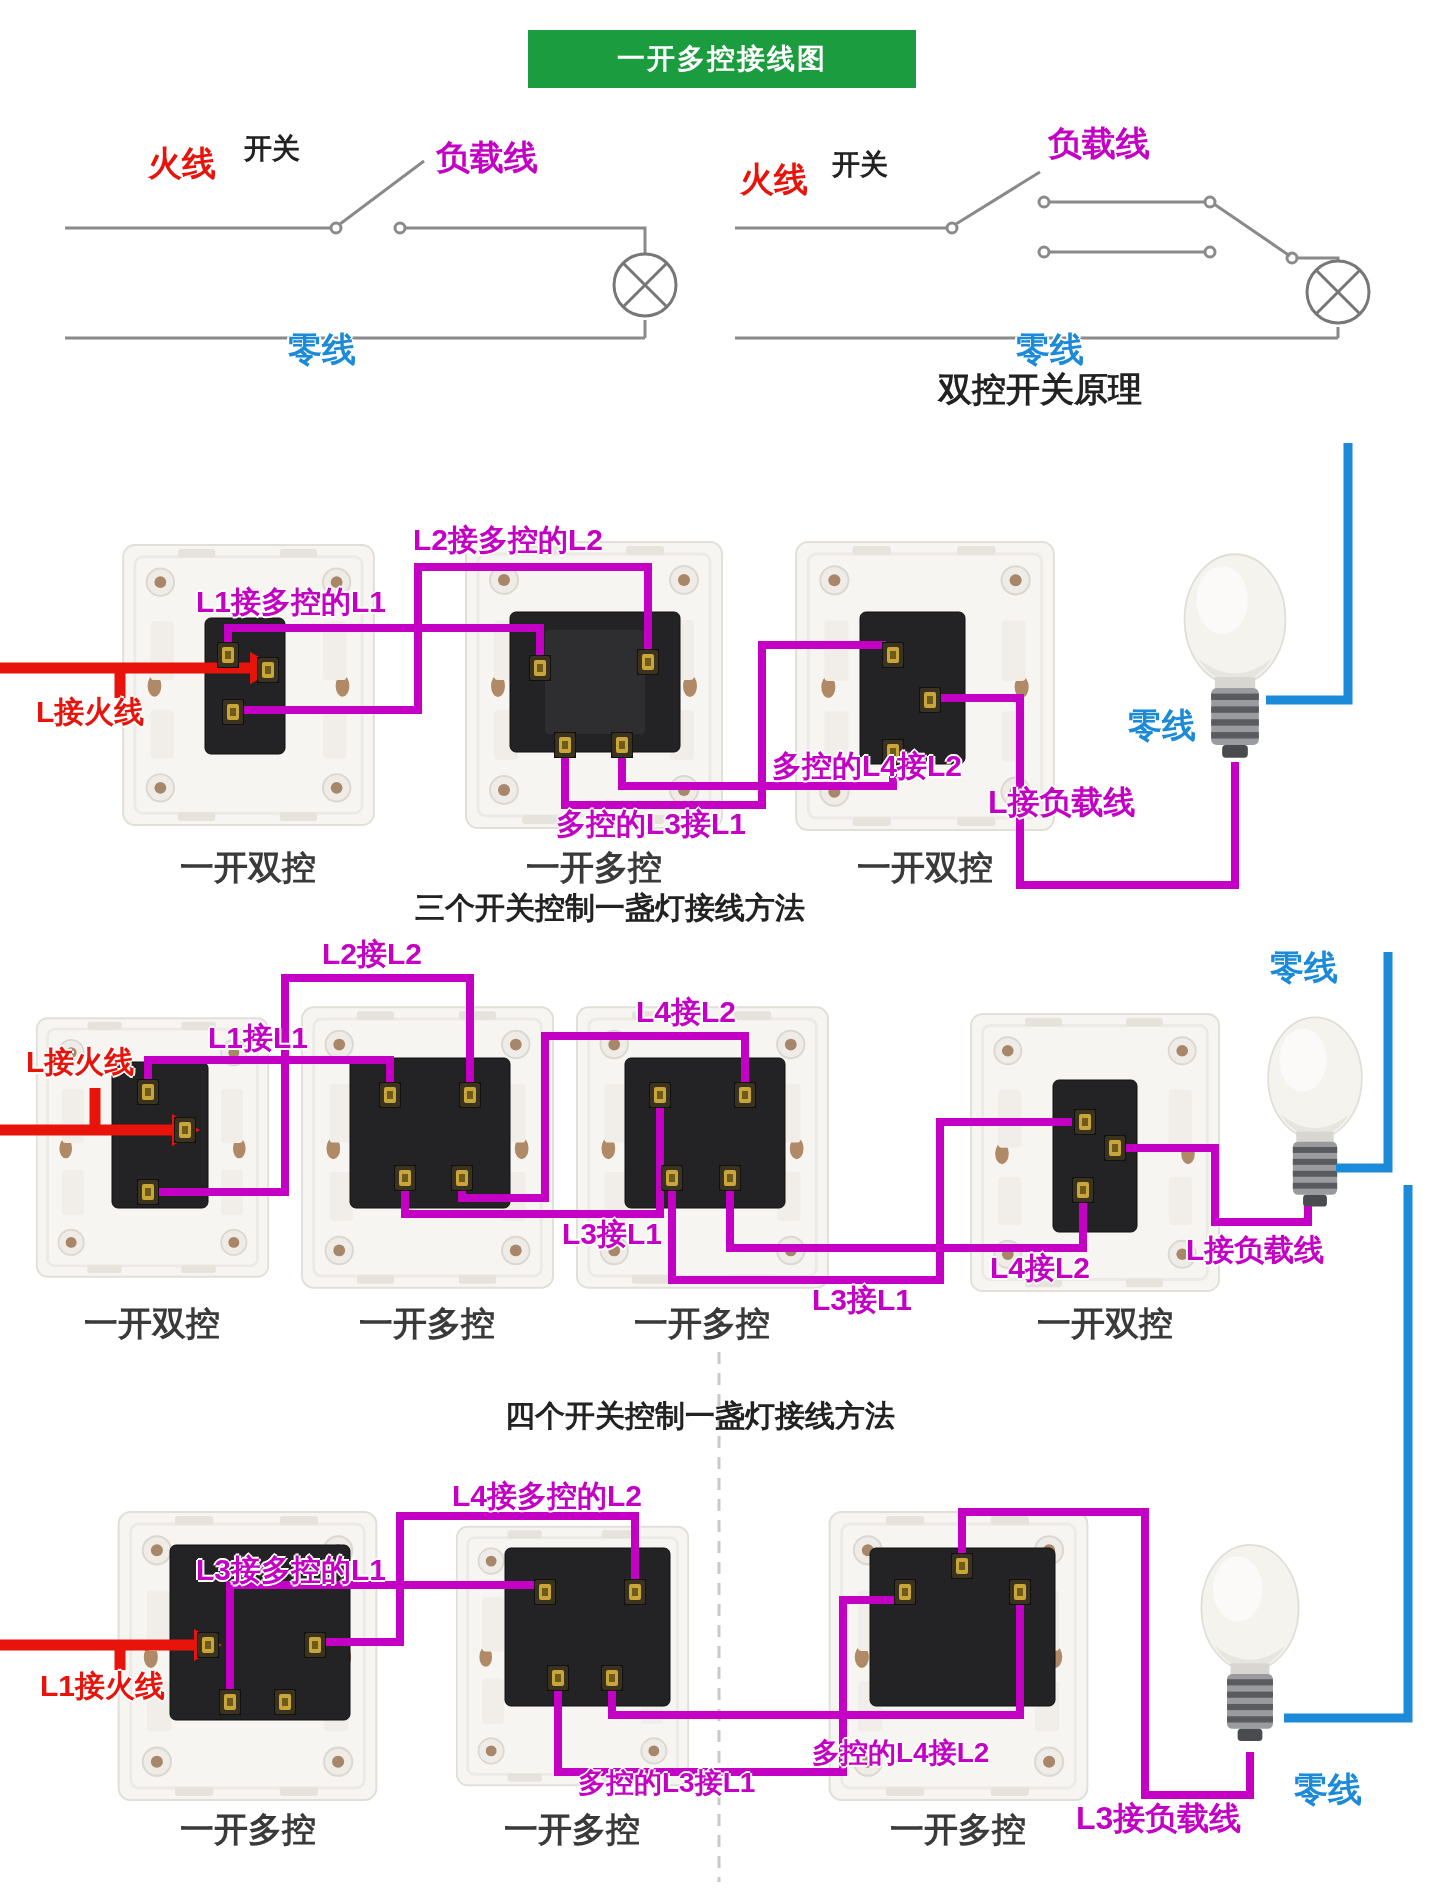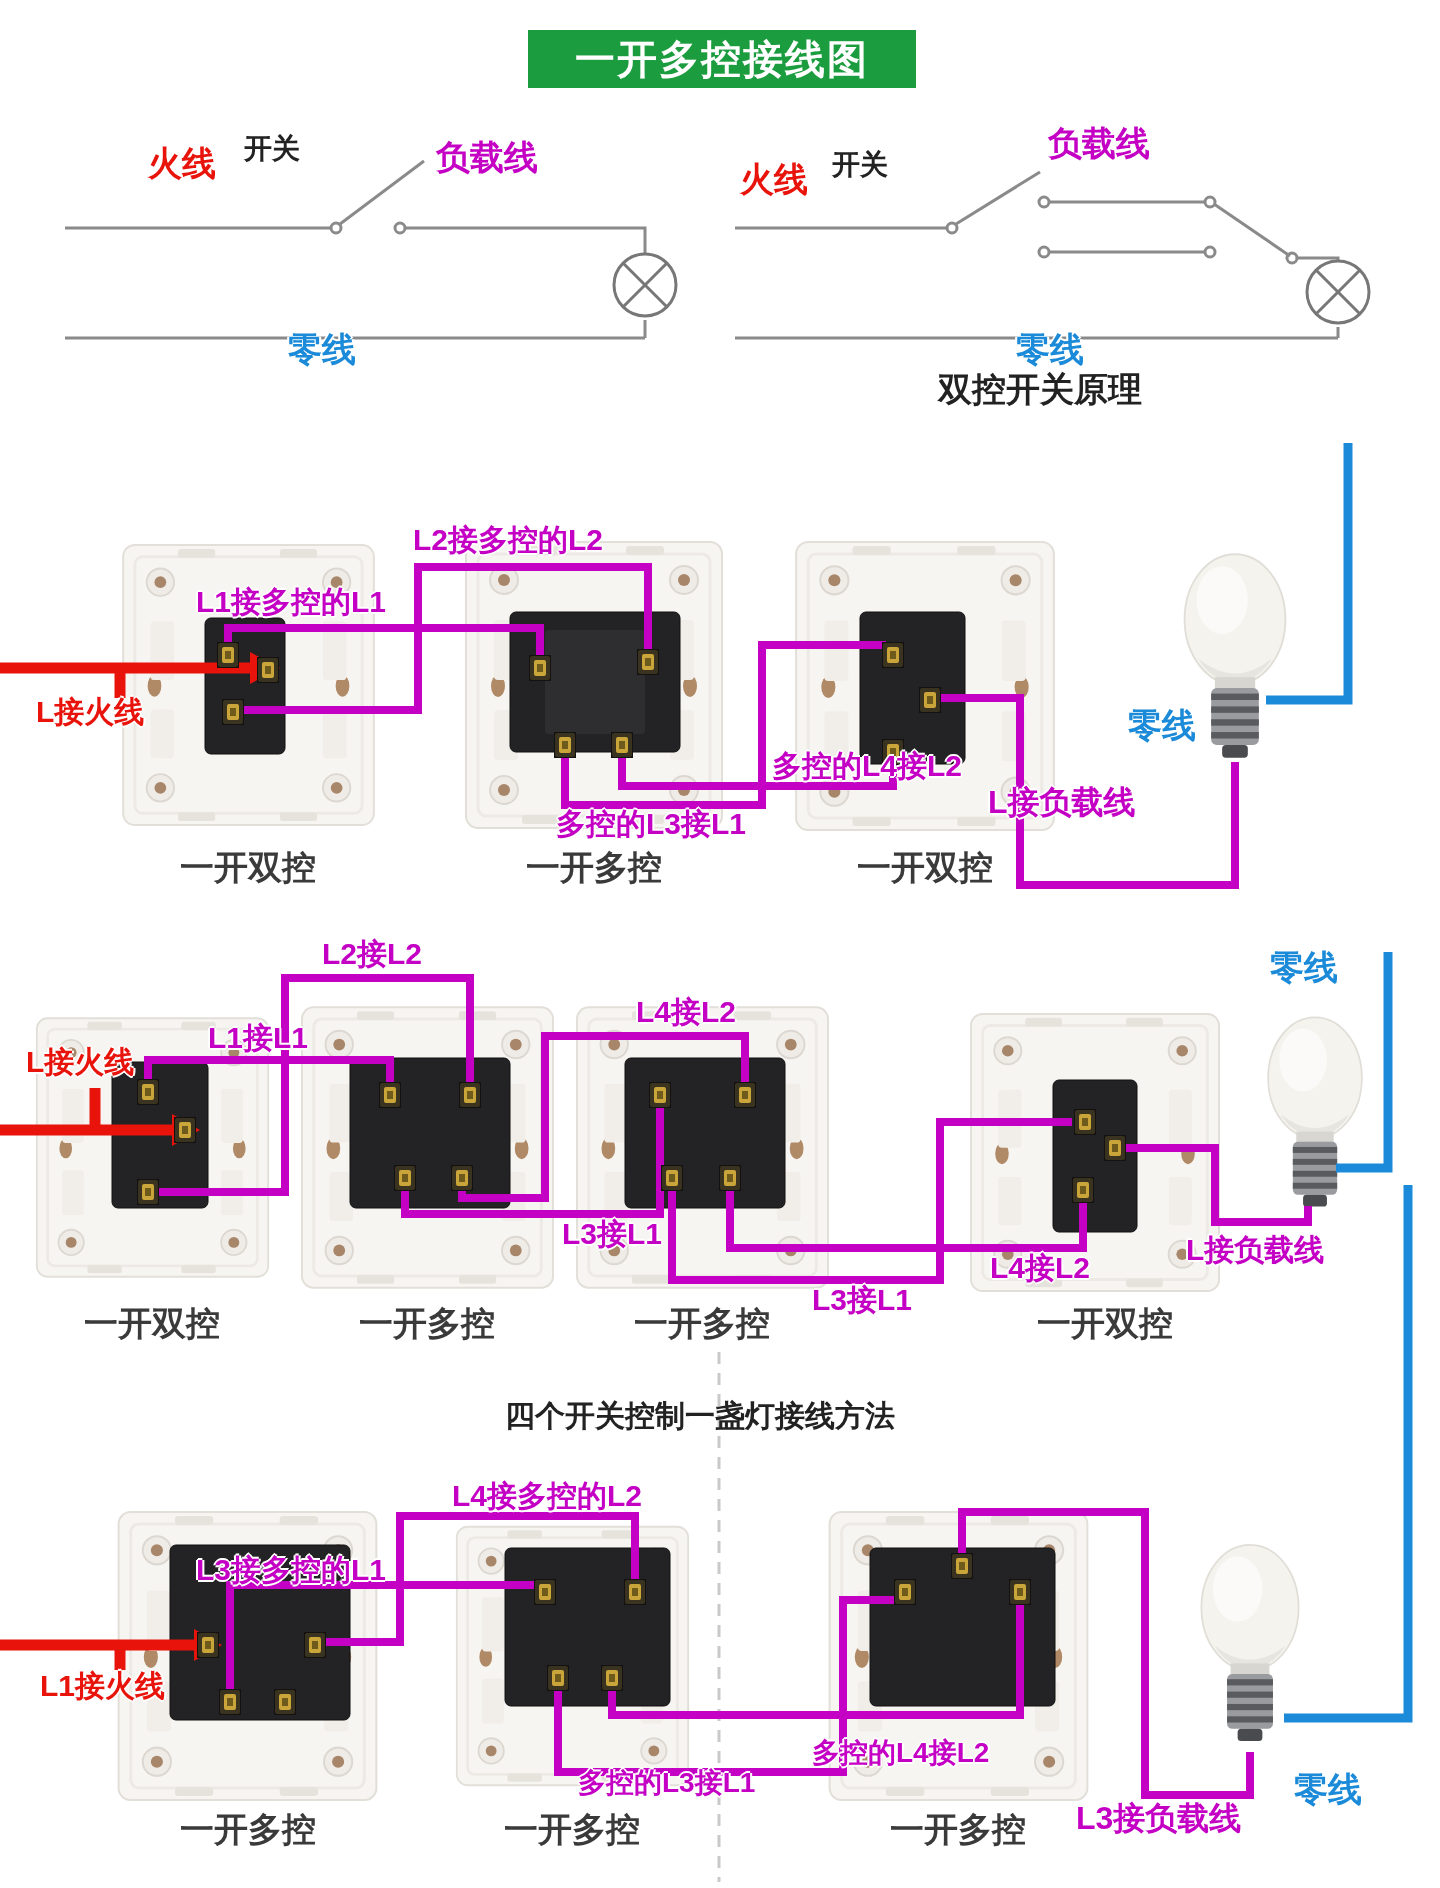--- a/index.html
+++ b/index.html
@@ -9,21 +9,21 @@
   .lb{position:absolute;font-weight:bold;white-space:nowrap;line-height:1.05;}
   .pu{color:var(--purple);text-shadow:-2px 0 0 #fff,2px 0 0 #fff,0 -2px 0 #fff,0 2px 0 #fff,-1px -1px #fff,1px 1px #fff;}
   .rd{color:var(--red);text-shadow:-2px 0 0 #fff,2px 0 0 #fff,0 -2px 0 #fff,0 2px 0 #fff;}
   .bl{color:var(--blue);text-shadow:-2px 0 0 #fff,2px 0 0 #fff,0 -2px 0 #fff,0 2px 0 #fff;}
   .dk{color:#3a3a3a;}
   .bk{color:#222;}
   .s28{font-size:28px;} .s30{font-size:30px;} .s32{font-size:32px;} .s34{font-size:34px;}
   .s36{font-size:28px;} .s38{font-size:30px;}
   .ctr{transform:translateX(-50%);}
   #title-banner{position:absolute;left:528px;top:30px;width:388px;height:58px;
-    background:var(--green);color:#fff;font-size:40px;font-weight:bold;text-align:center;
+    background:var(--green);color:#fff;font-size:28px;font-weight:bold;text-align:center;
     line-height:58px;letter-spacing:2px;}
   .wire{fill:none;stroke-linejoin:miter;stroke-linecap:butt;}
   .wp{stroke:var(--purple);stroke-width:8;}
   .wr{stroke:var(--red);stroke-width:11;}
   .wb{stroke:var(--blue);stroke-width:9;}
   .wg{stroke:#8a8a8a;stroke-width:3;fill:none;}
 </style>
 </head>
 <body>
 
@@ -220,20 +220,21 @@
 <div class="lb pu s30" style="left:196px;top:586px">L1接多控的L1</div>
 <div class="lb pu s30" style="left:413px;top:524px">L2接多控的L2</div>
 <div class="lb rd s38" style="left:36px;top:696px">L接火线</div>
 <div class="lb pu s30" style="left:556px;top:808px">多控的L3接L1</div>
 <div class="lb pu s30" style="left:772px;top:750px">多控的L4接L2</div>
 <div class="lb pu s32" style="left:988px;top:786px">L接负载线</div>
 <div class="lb bl s34" style="left:1128px;top:708px">零线</div>
 <div class="lb dk s34 ctr" style="left:248px;top:850px">一开双控</div>
 <div class="lb dk s34 ctr" style="left:594px;top:850px">一开多控</div>
 <div class="lb dk s34 ctr" style="left:925px;top:850px">一开双控</div>
+<div class="lb bk s38 ctr" style="left:610px;top:892px">三个开关控制一盏灯接线方法</div>
 
 <div class="lb pu s30" style="left:208px;top:1022px">L1接L1</div>
 <div class="lb pu s30" style="left:322px;top:938px">L2接L2</div>
 <div class="lb pu s30" style="left:636px;top:996px">L4接L2</div>
 <div class="lb rd s38" style="left:26px;top:1046px">L接火线</div>
 <div class="lb pu s30" style="left:562px;top:1218px">L3接L1</div>
 <div class="lb pu s30" style="left:812px;top:1284px">L3接L1</div>
 <div class="lb pu s30" style="left:990px;top:1252px">L4接L2</div>
 <div class="lb pu s30" style="left:1186px;top:1234px">L接负载线</div>
 <div class="lb bl s34" style="left:1270px;top:950px">零线</div>

